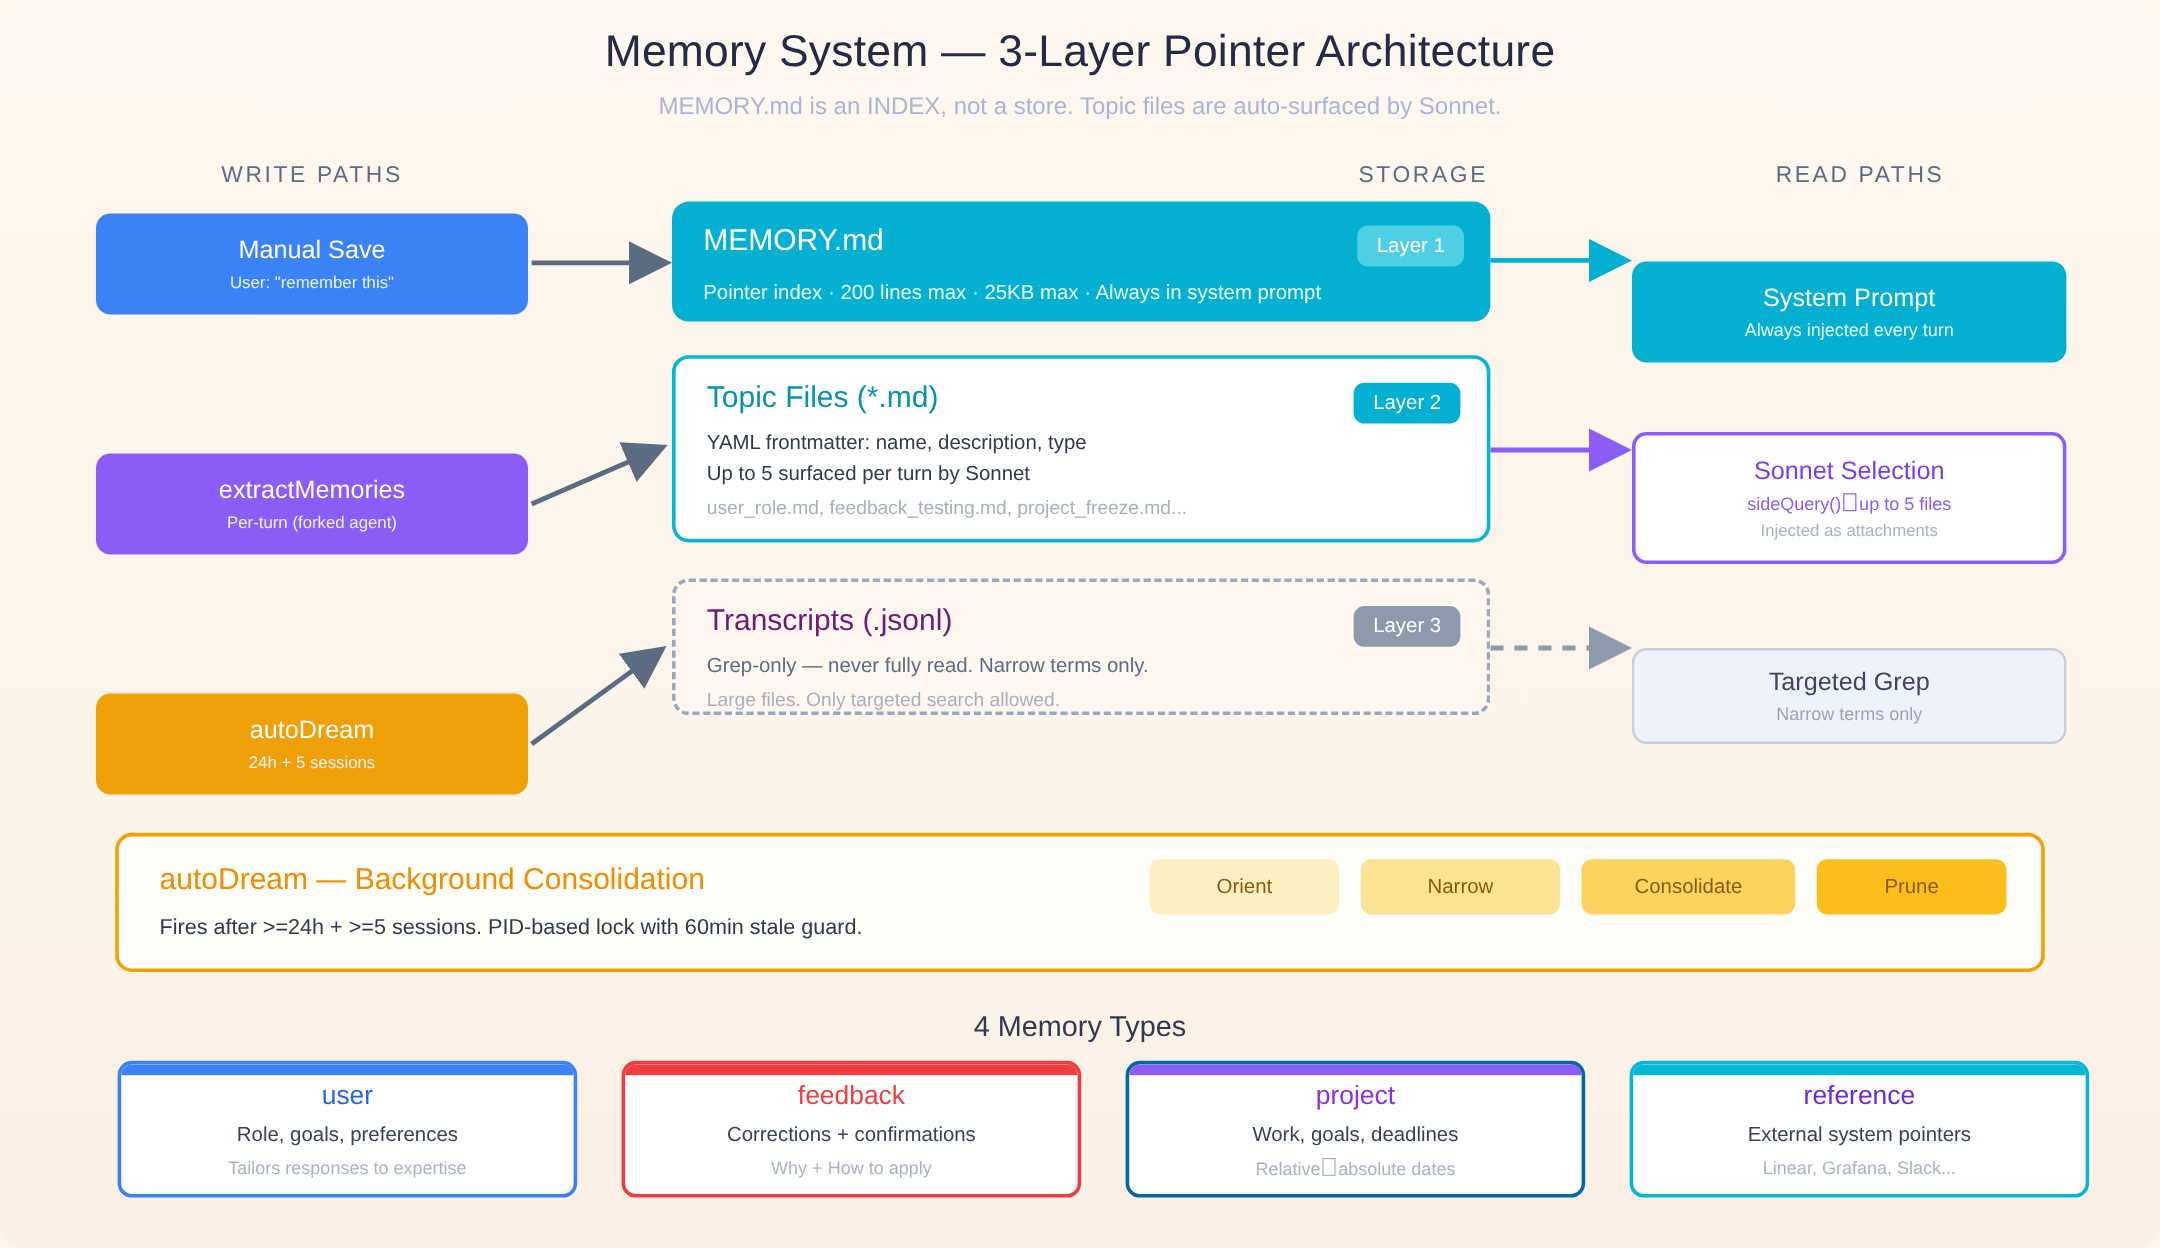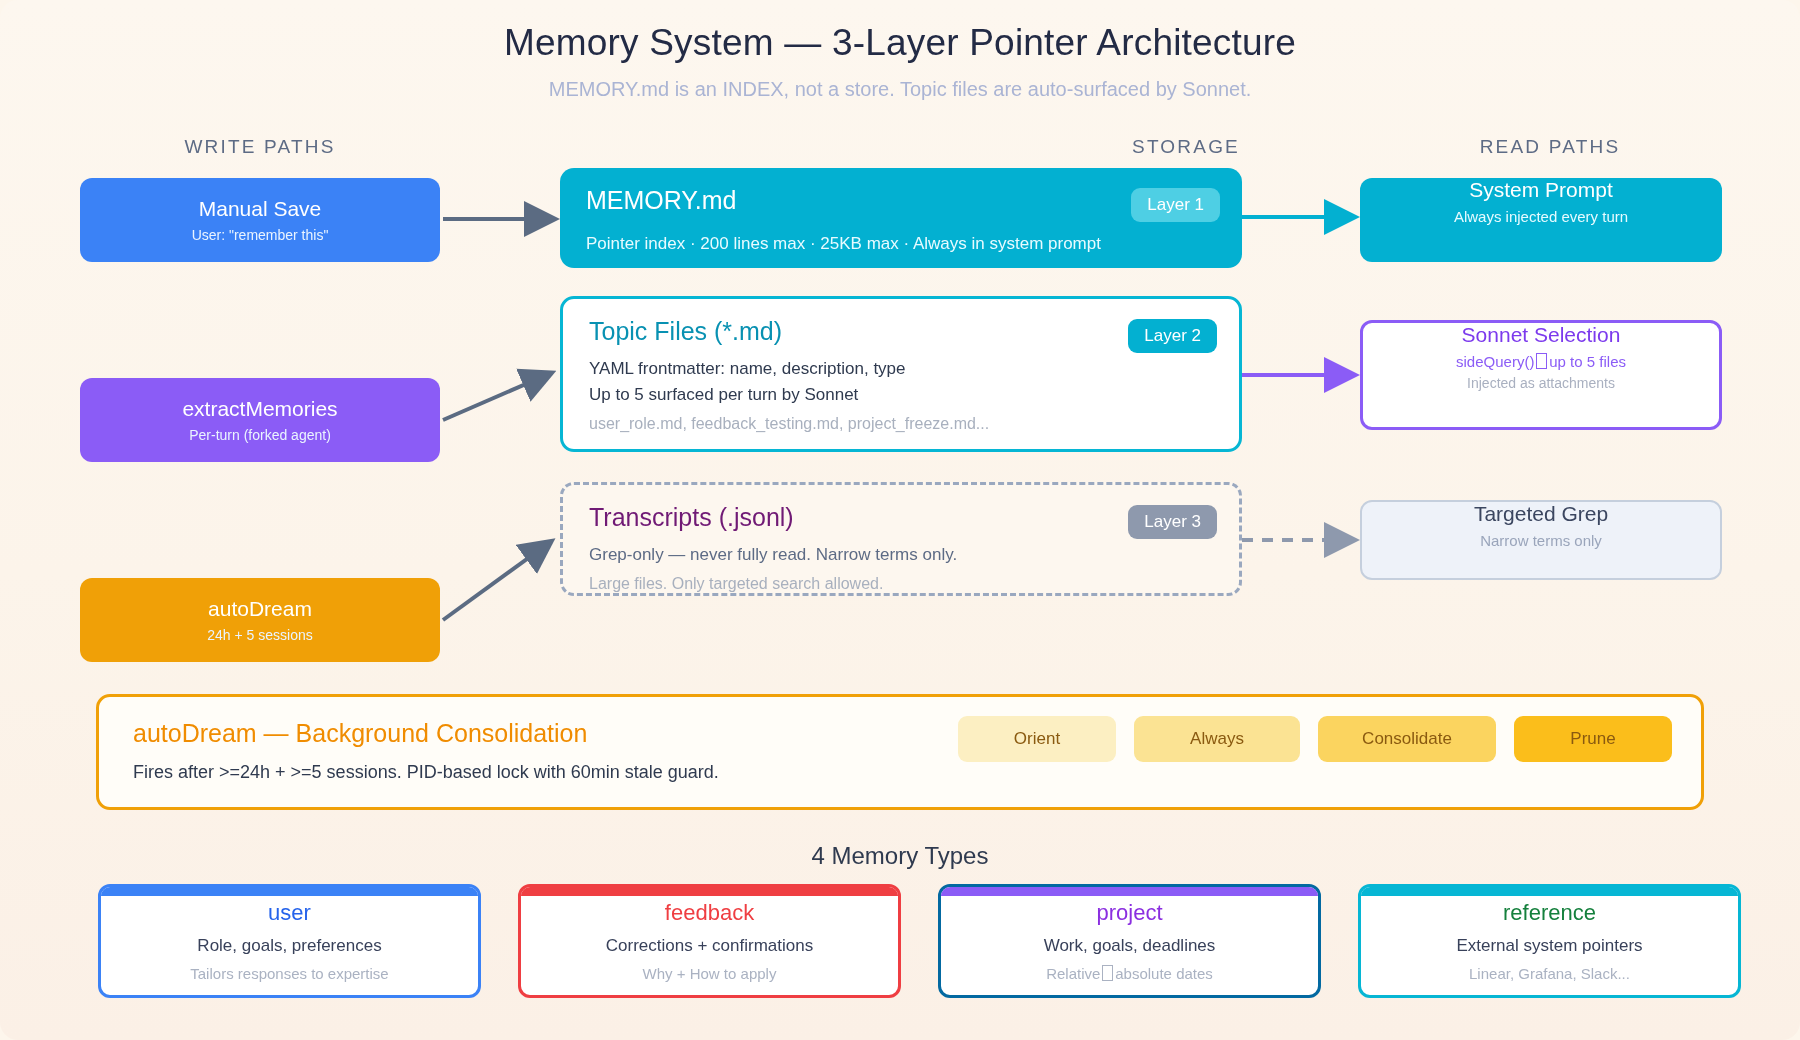--- a/index.html
+++ b/index.html
@@ -68,21 +68,21 @@
     border-radius:9px;padding:7px 16px;
     font-size:17px;color:#ffffff;
   }
   .badge.l1{background:#4ecfe4;}
   .badge.l2{background:#03b0d1;}
   .badge.l3{background:#8e99ad;}
 
   
   .readbox{
     border-radius:12px;
-    display:flex;flex-direction:column;align-items:center;
+    display:flex;flex-direction:column;align-items:center;justify-content:center;margin-top:40px;
   }
   .readbox .r-title{font-size:21px;}
   .readbox .r-sub{font-size:15px;margin-top:6px;}
   .readbox .r-sub2{font-size:14px;margin-top:5px;}
 
   .rb-cyan{background:#03b0d1;}
   .rb-cyan .r-title{color:#fff;}
   .rb-cyan .r-sub{color:#e6fbff;}
 
   .rb-purple{background:#fff;border:3px solid #8b5cf6;}
@@ -223,21 +223,21 @@
     <div class="r-sub">Narrow terms only</div>
   </div>
 
   <div class="abs strip" style="left:96px;top:694px;width:1608px;height:116px;">
     <div class="strip-title">autoDream — Background Consolidation</div>
     <div class="strip-line">Fires after &gt;=24h + &gt;=5 sessions. PID-based lock with 60min stale guard.</div>
   </div>
 
   <div class="abs phases" style="left:958px;top:716px;">
     <div class="phase" style="width:158px;background:#fcefc2;">Orient</div>
-    <div class="phase" style="width:166px;background:#fbe393;">Always</div>
+    <div class="phase" style="width:166px;background:#fbe393;">Narrow</div>
     <div class="phase" style="width:178px;background:#fbd45f;">Consolidate</div>
     <div class="phase" style="width:158px;background:#fbbe1b;">Prune</div>
   </div>
 
   <div class="abs mt-head" style="top:842px;">4 Memory Types</div>
 
   <div class="abs mtcard" style="left:98px;top:884px;width:383px;height:114px;border:3px solid #3b82f6;">
     <div class="mt-bar" style="background:#3b82f6;"></div>
     <div class="m-title" style="color:#2563eb;">user</div>
     <div class="m-sub">Role, goals, preferences</div>
@@ -255,18 +255,18 @@
     <div class="mt-bar" style="background:#8b5cf6;"></div>
     <div class="m-title" style="color:#8b2fe0;">project</div>
     <div class="m-sub">Work, goals, deadlines</div>
     <div class="m-sub2">
       <span>Relative</span><span class="tofu"></span><span>absolute dates</span>
     </div>
   </div>
 
   <div class="abs mtcard" style="left:1358px;top:884px;width:383px;height:114px;border:3px solid #06b6d4;">
     <div class="mt-bar" style="background:#06b6d4;"></div>
-    <div class="m-title" style="color:#15803d;">reference</div>
+    <div class="m-title" style="color:#6d28d9;">reference</div>
     <div class="m-sub">External system pointers</div>
     <div class="m-sub2">Linear, Grafana, Slack...</div>
   </div>
 
 </div>
 
 </body></html>

